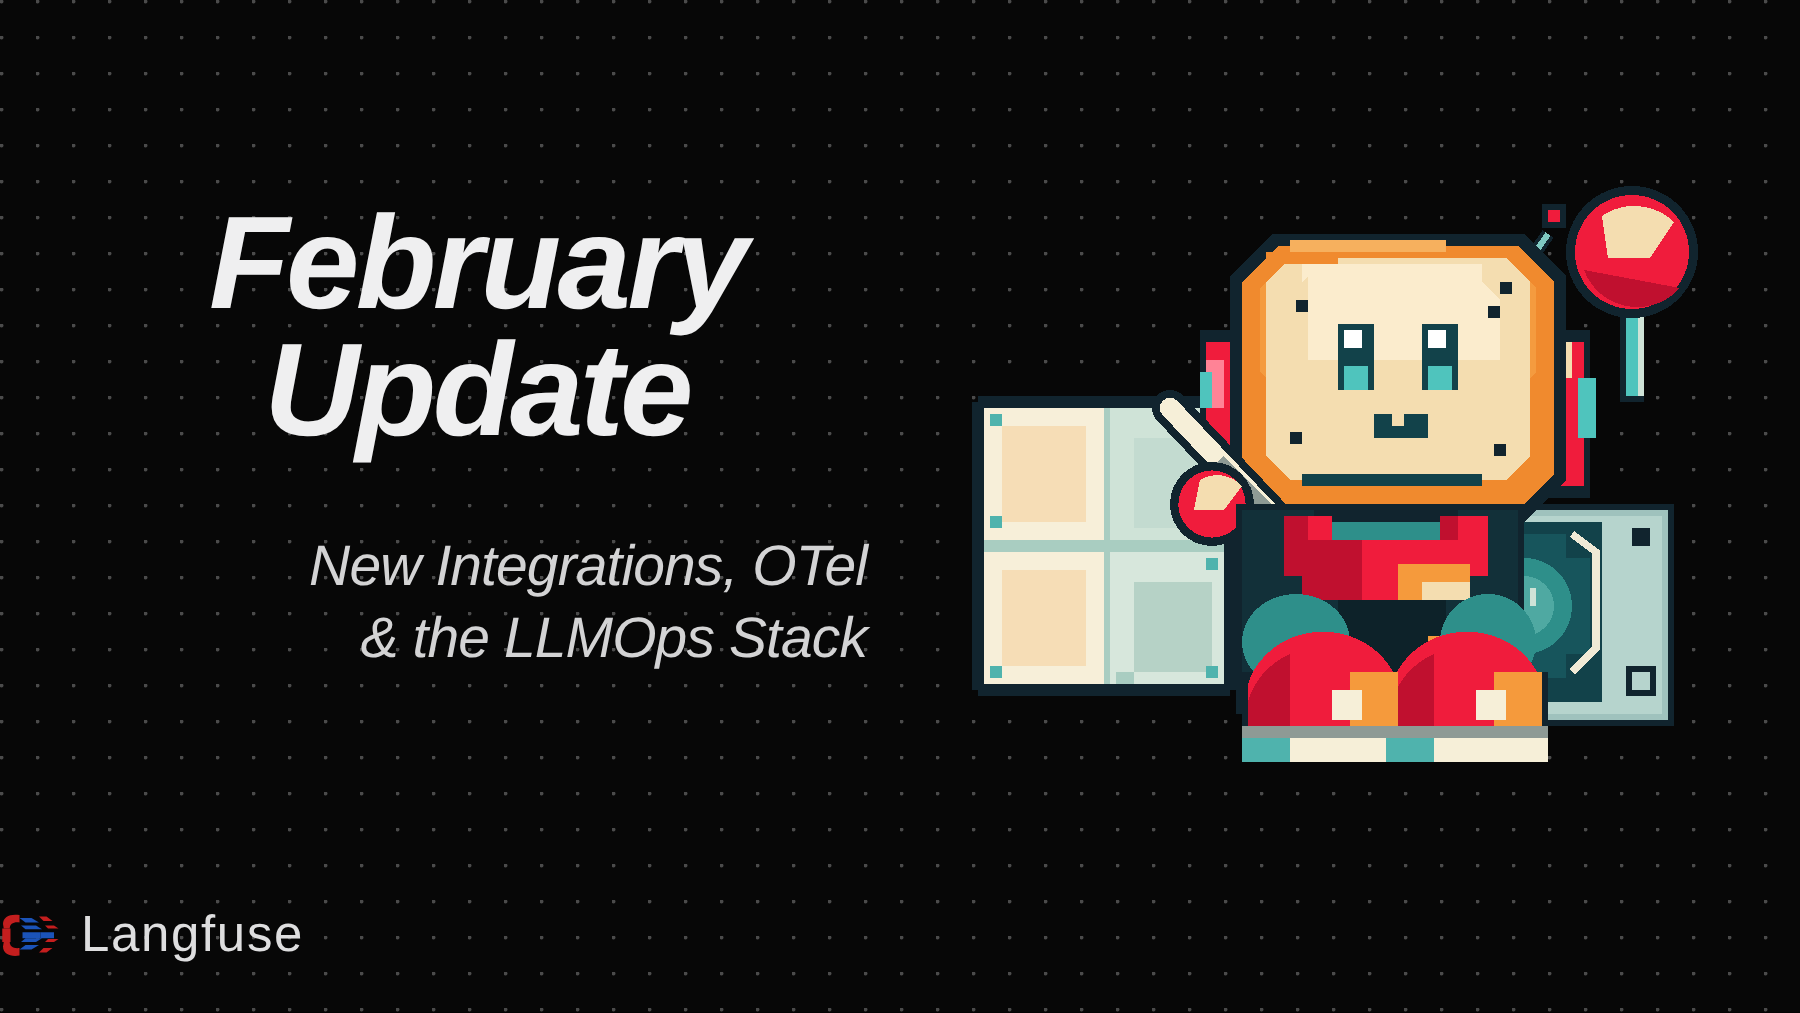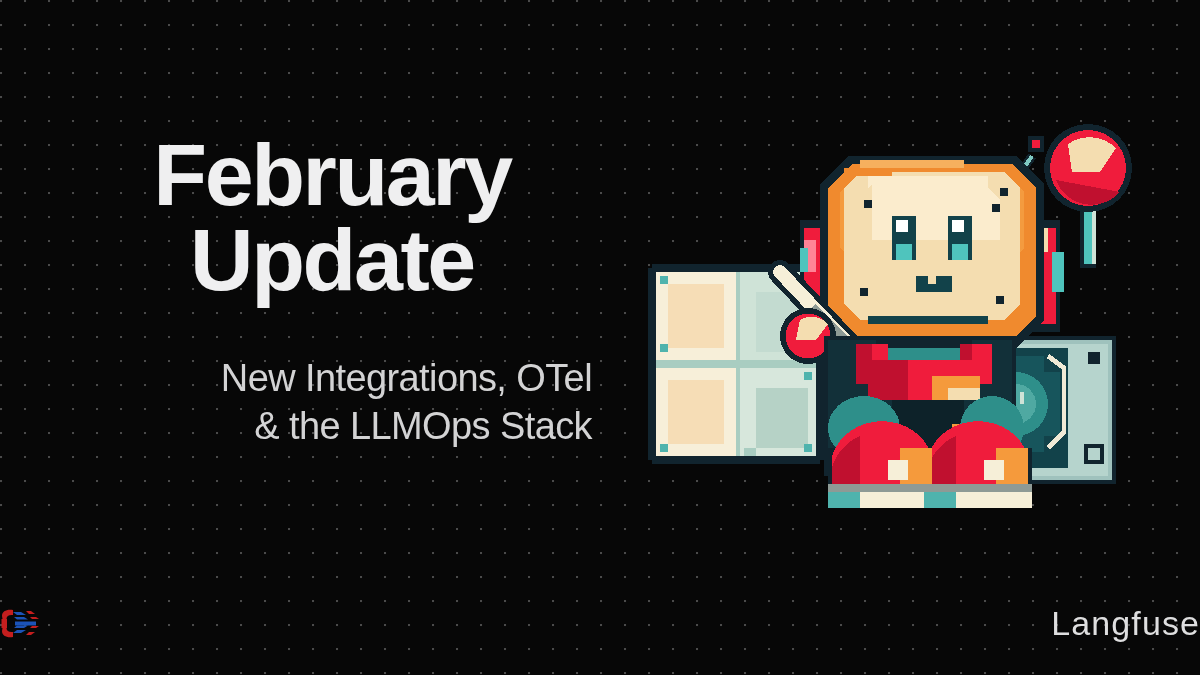--- a/index.html
+++ b/index.html
@@ -20,22 +20,23 @@
     background-image:
       radial-gradient(circle at 1px 1px, rgba(168,168,168,0.42) 1px, transparent 1.6px);
     background-size:24px 24px;
     background-position:0px 0px;
     overflow:hidden;
   }
 
   
   #copy {
     position:absolute;
-    left:72px; top:132px;
+    left:58px; top:132px;
     width:520px;
+    font-style:italic;
   }
   #headline {
     color:#efeff0;
     font-size:88px;
     font-weight:700;
     line-height:0.97;
     letter-spacing:-2.4px;
     text-align:center;
     white-space:pre-line;
   }
@@ -49,21 +50,21 @@
     text-align:right;
     white-space:pre-line;
   }
 
   
   #brand {
     position:absolute;
     left:0; right:0; top:604px;
     display:flex;
     align-items:center;
-    justify-content:space-between;
+    justify-content:flex-start;
     gap:14px;
   }
   #brand-mark { display:block; width:40px; height:31px; }
   #brand-word {
     color:#dededf;
     font-size:34px;
     font-weight:400;
     letter-spacing:1.1px;
   }
 

